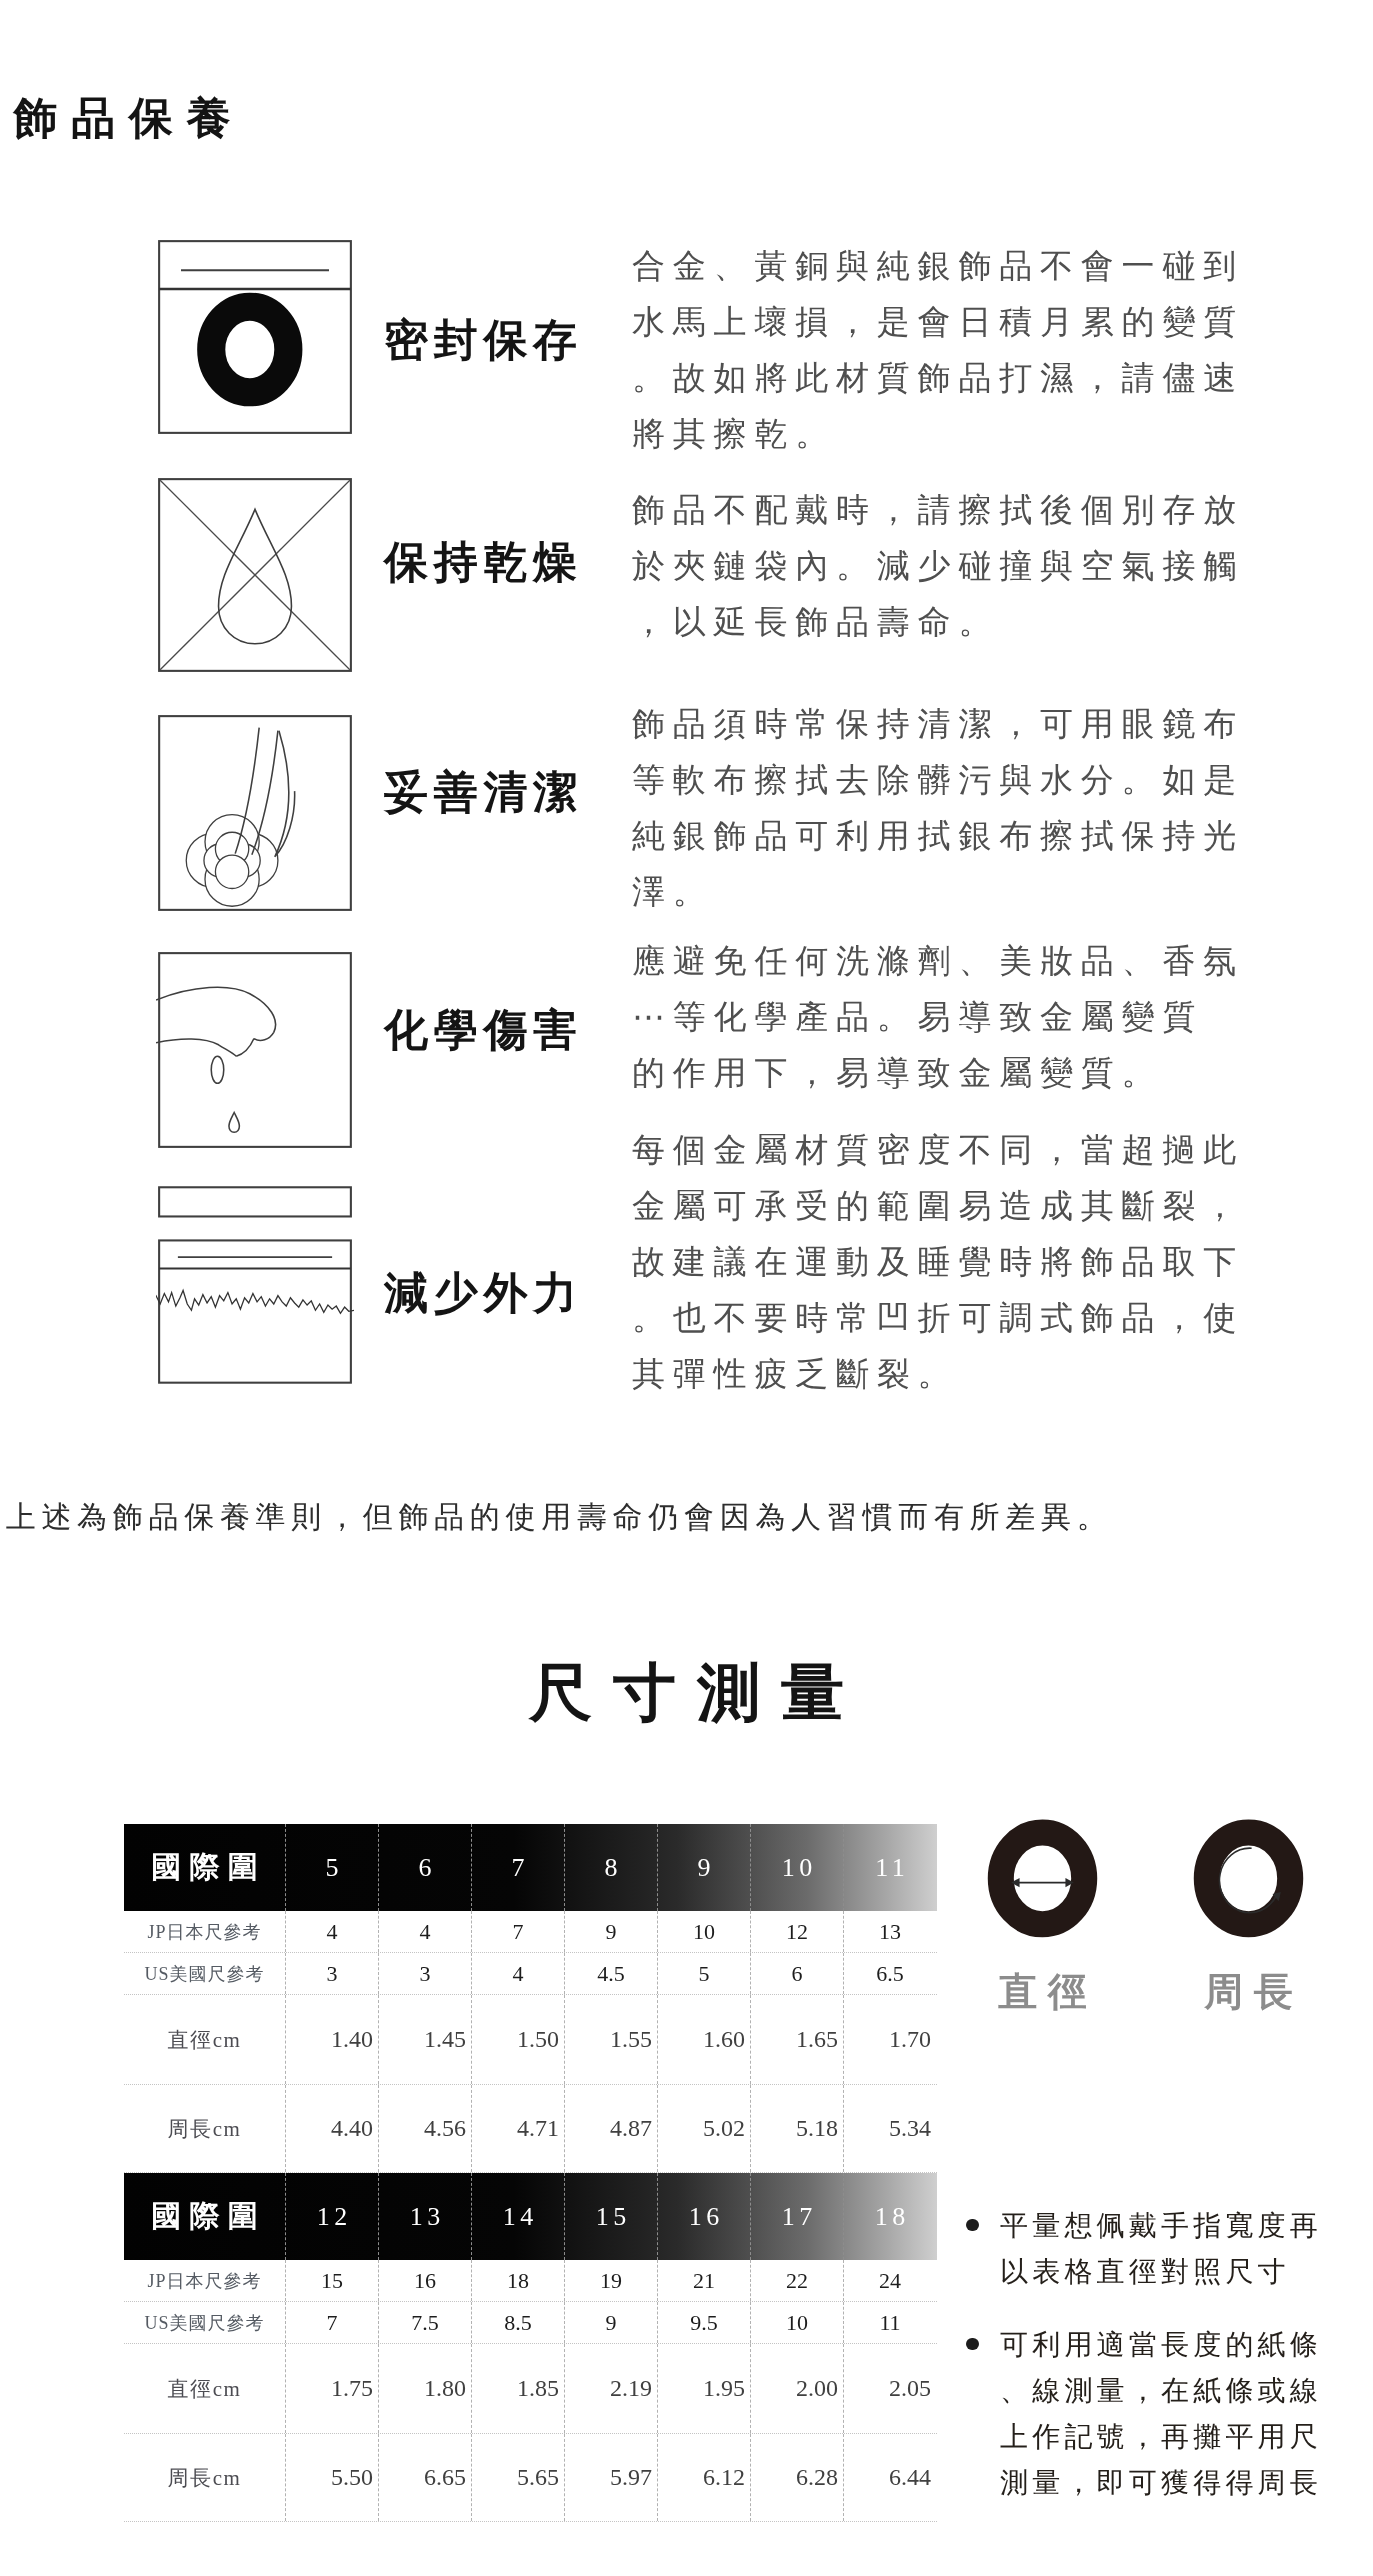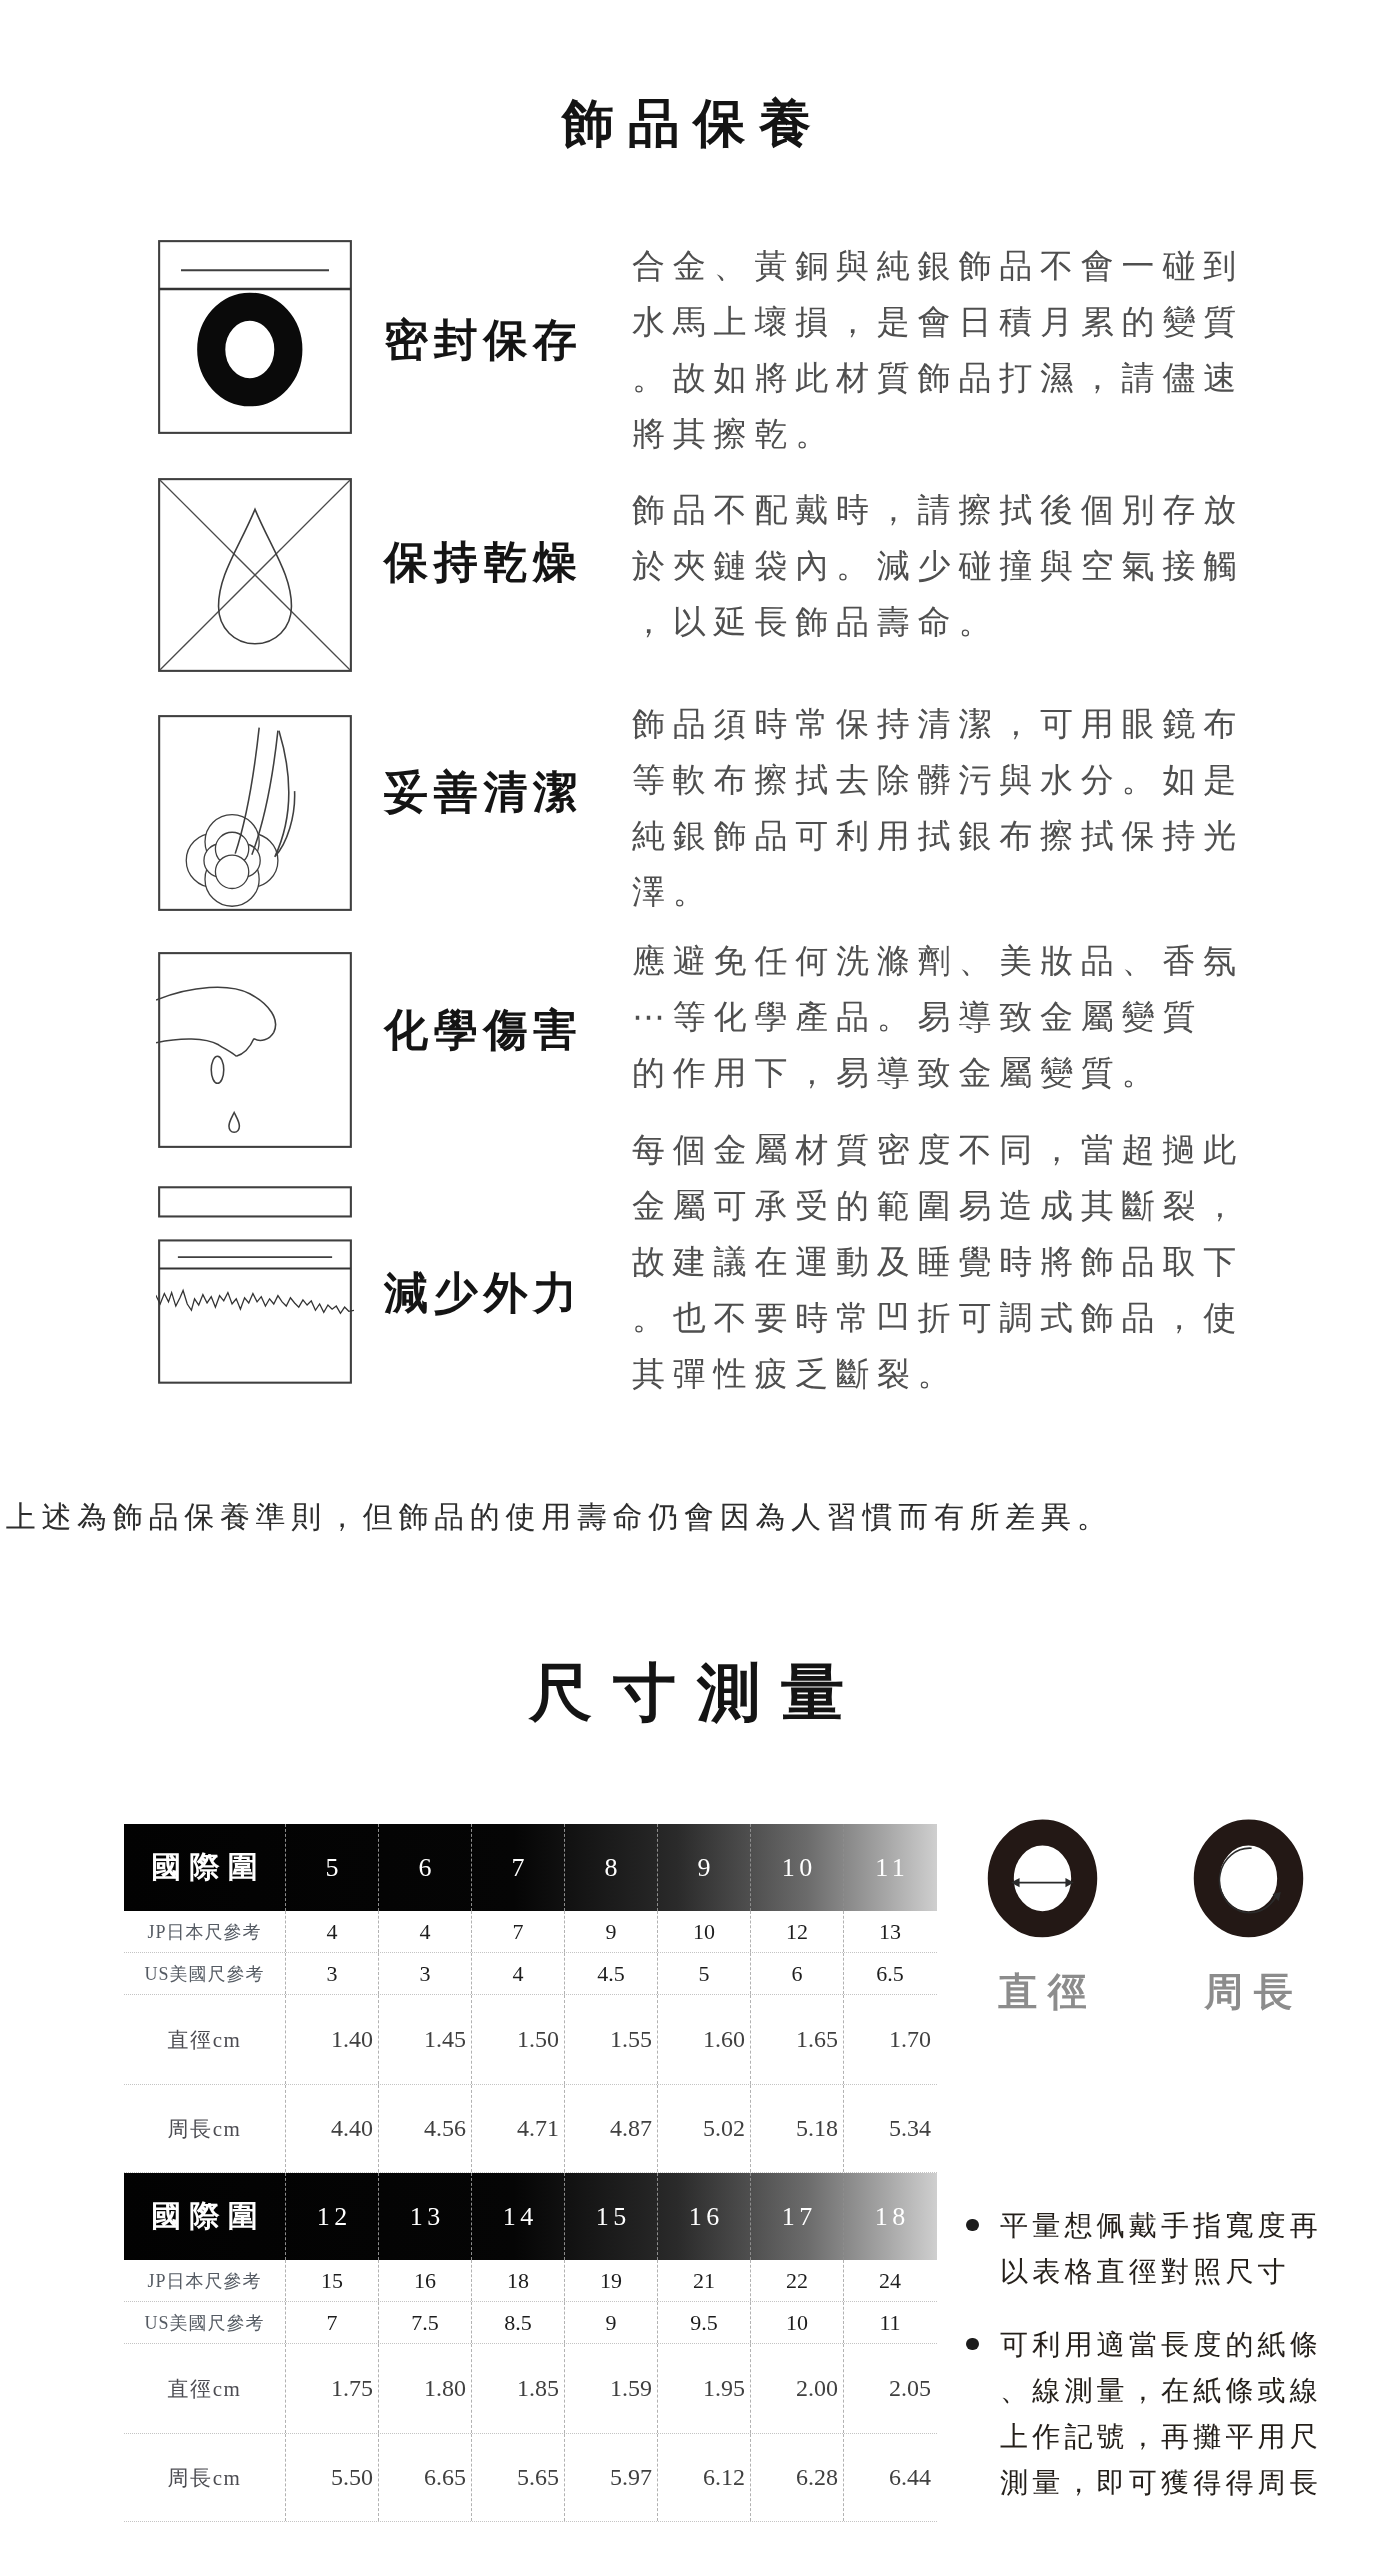--- a/index.html
+++ b/index.html
@@ -1,21 +1,21 @@
 <!DOCTYPE html>
 <html style="font-size:8.3px"><head>
 <meta charset="utf-8">
 <style>
   html,body{margin:0;padding:0;background:#ffffff;}
   .page{position:relative;width:1373px;height:2576px;background:#ffffff;overflow:hidden;
         font-family:"Liberation Serif","DejaVu Serif",serif;}
   .abs{position:absolute;}
 
   
-  .main-title{left:0;right:0;top:89px;text-align:center;font-size:52px;font-weight:700;
+  .main-title{left:0;right:0;top:89px;font-size:44px;font-weight:700;
               color:#141414;letter-spacing:13.6px;text-indent:13.6px;}
   .size-title{left:0;right:0;top:1650px;text-align:center;font-size:63px;font-weight:700;
               color:#141414;letter-spacing:21px;text-indent:21px;}
   .note-line{left:0;right:0;top:1497px;font-size:30px;color:#2d2d2d;
              letter-spacing:5.7px;text-indent:5.7px;}
 
   
   .care-icon{left:156px;width:198px;}
   .care-label{left:384px;width:224px;font-size:44px;font-weight:700;color:#141414;
               letter-spacing:5.7px;white-space:nowrap;}
@@ -253,21 +253,21 @@
           <div class="scell val">9</div>
           <div class="scell val">9.5</div>
           <div class="scell val">10</div>
           <div class="scell val">11</div>
         </div>
         <div class="srow rr2">
           <div class="scell lbl">直徑cm</div>
           <div class="scell val">1.75</div>
           <div class="scell val">1.80</div>
           <div class="scell val">1.85</div>
-          <div class="scell val">1.59</div>
+          <div class="scell val">2.19</div>
           <div class="scell val">1.95</div>
           <div class="scell val">2.00</div>
           <div class="scell val">2.05</div>
         </div>
         <div class="srow rr3">
           <div class="scell lbl">周長cm</div>
           <div class="scell val">5.50</div>
           <div class="scell val">6.65</div>
           <div class="scell val">5.65</div>
           <div class="scell val">5.97</div>

